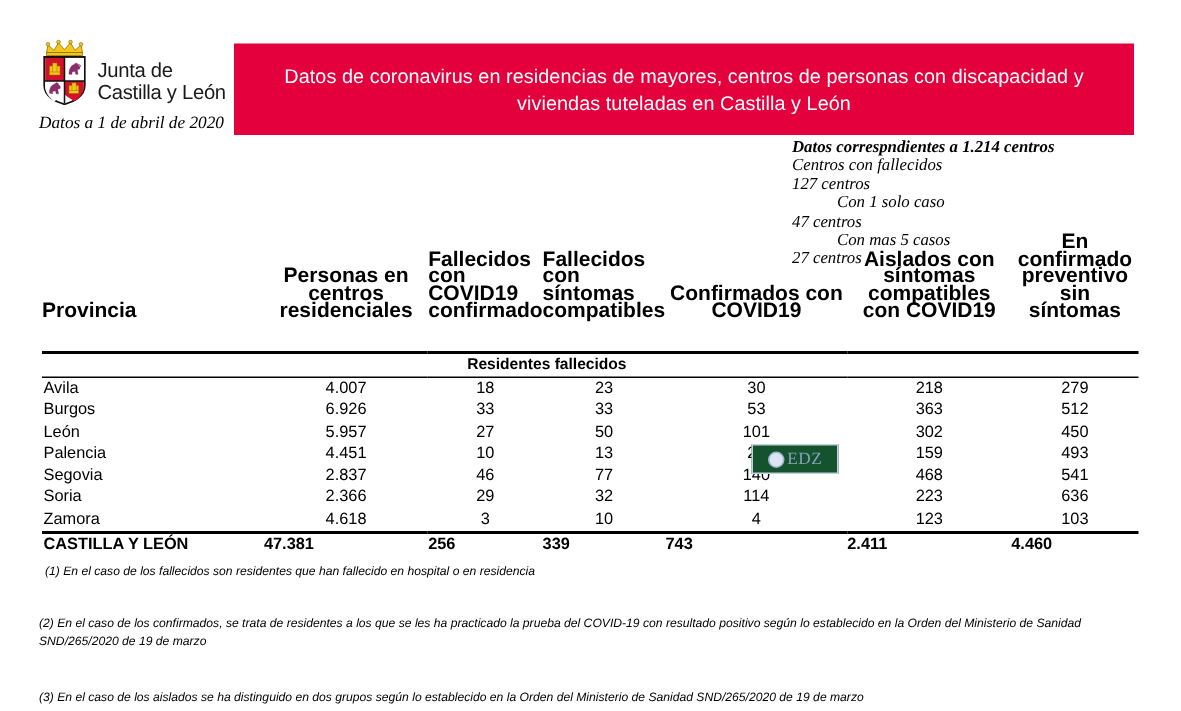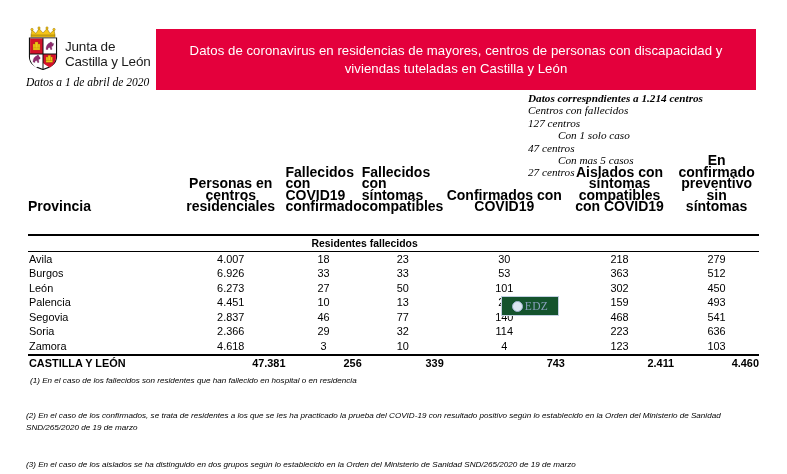--- a/index.html
+++ b/index.html
@@ -169,21 +169,21 @@
   tbody tr.prov-row td.prov-name {
     text-align: left;
     padding-left: 1px;
   }
 
   tr.total-row td {
     font-weight: bold;
     font-size: 10.9px;
     height: 15px;
     line-height: 15px;
-    text-align: right;
+    text-align: left;
     border-top: 2.2px solid #000;
   }
   tr.total-row td.prov-name {
     text-align: left;
     padding-left: 1px;
   }
 
   
   col.c-prov  { width: 150px; }
   col.c-pers  { width: 110px; }
@@ -364,21 +364,21 @@
       <td class="prov-name">Burgos</td>
       <td>6.926</td>
       <td>33</td>
       <td>33</td>
       <td>53</td>
       <td>363</td>
       <td>512</td>
     </tr>
     <tr class="prov-row">
       <td class="prov-name">León</td>
-      <td>6.273</td>
+      <td>5.957</td>
       <td>27</td>
       <td>50</td>
       <td>101</td>
       <td>302</td>
       <td>450</td>
     </tr>
     <tr class="prov-row">
       <td class="prov-name">Palencia</td>
       <td>4.451</td>
       <td>10</td>

